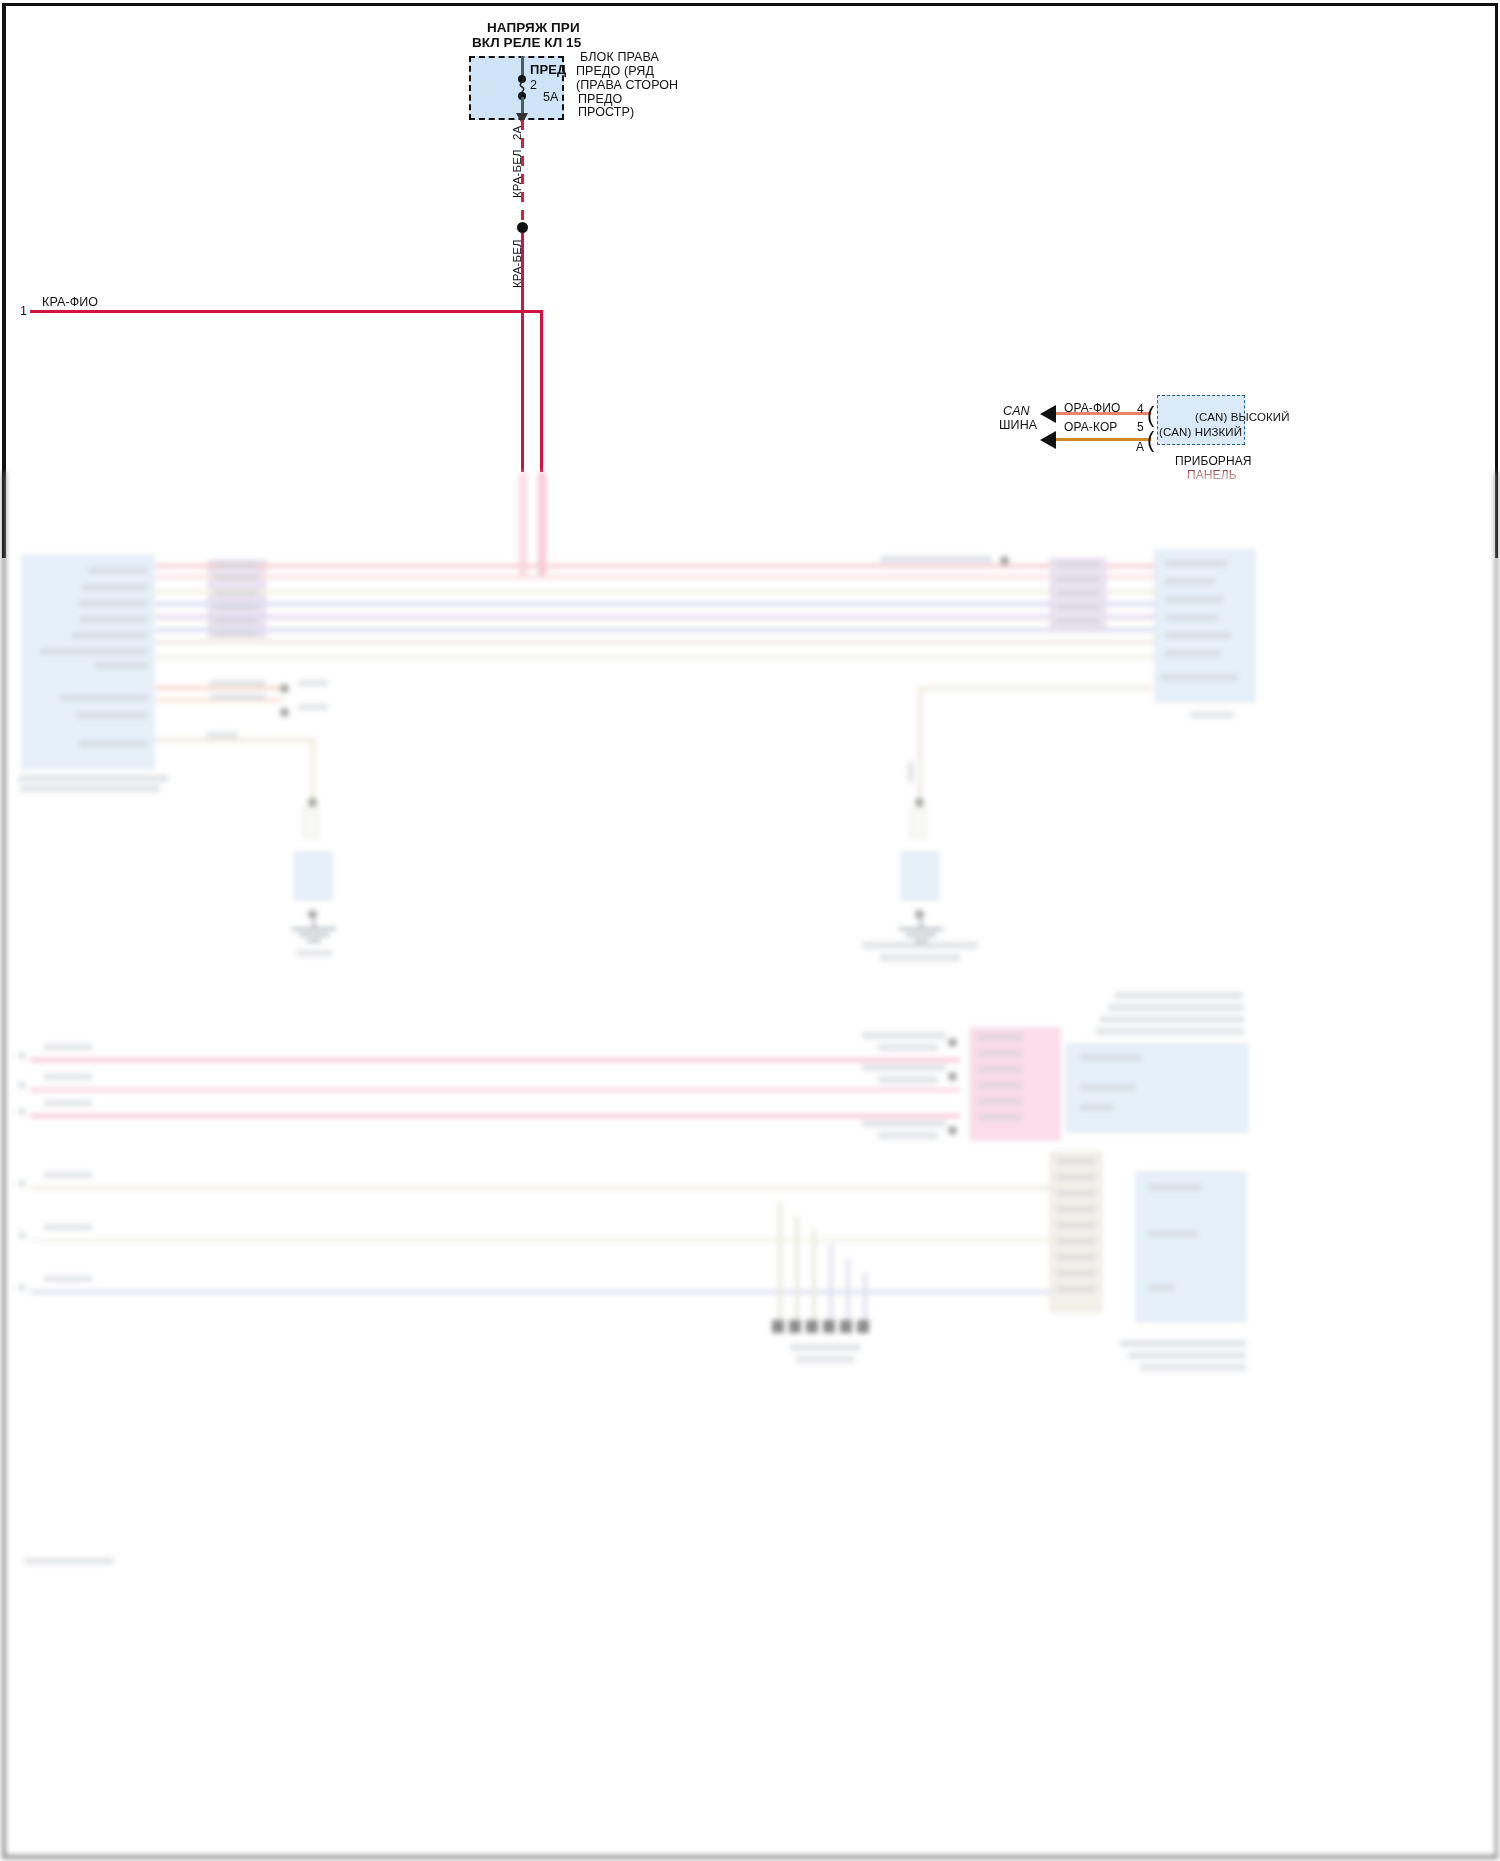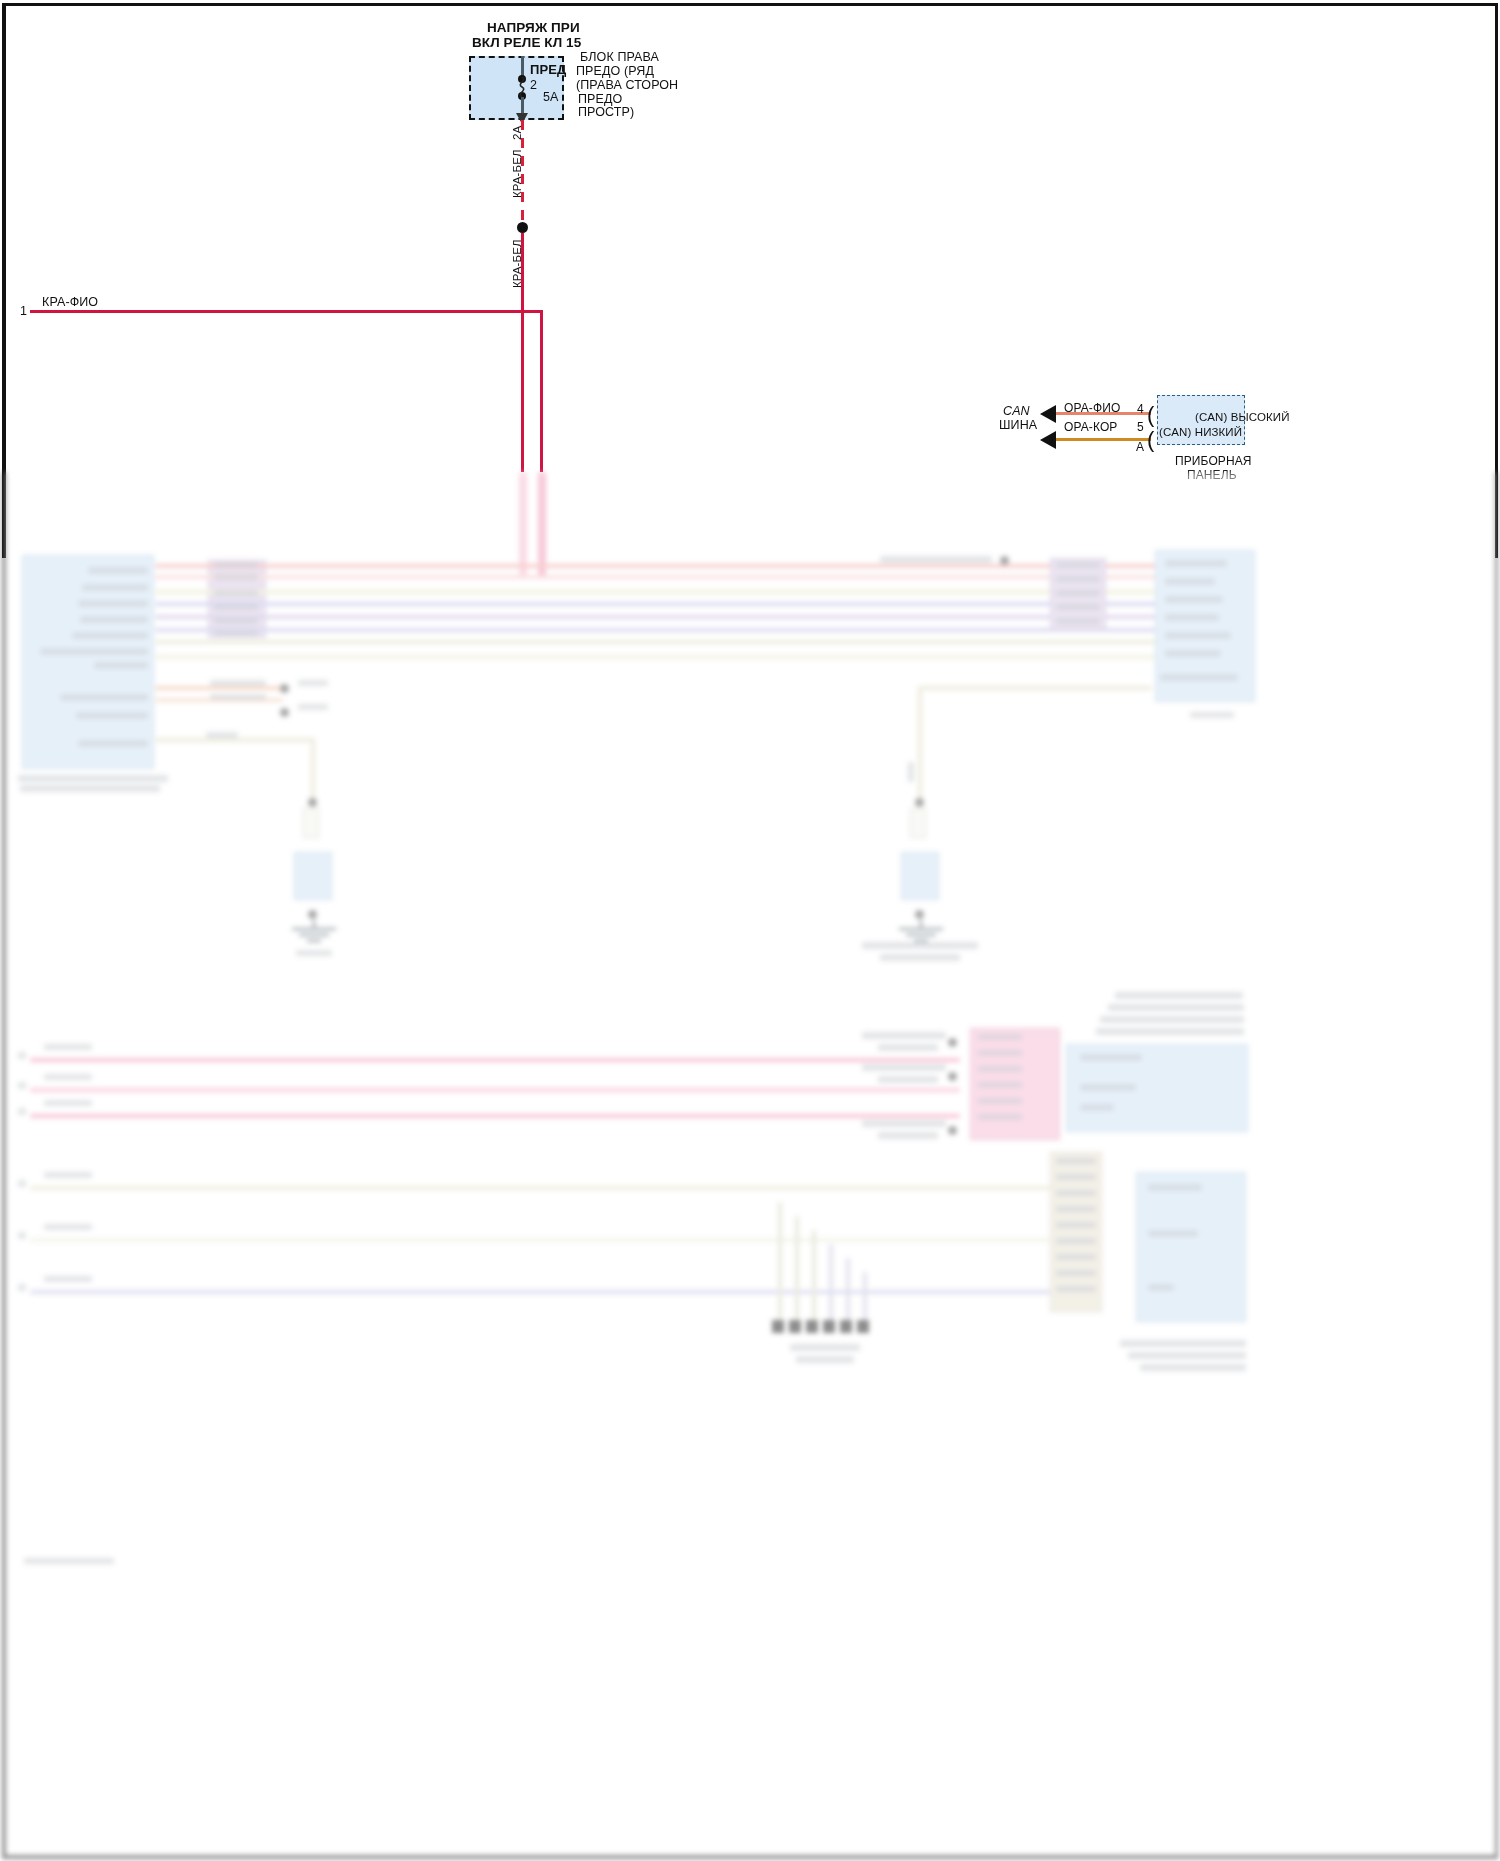--- a/index.html
+++ b/index.html
@@ -184,21 +184,21 @@
     <div class="wire hw" style="left:1056px; top:438px; width:95px; background:#cf8a22;"></div>
     <div class="lbl" style="left:1064px; top:420px; font-size:12px;">ОРА-КОР</div>
     <div class="lbl" style="left:1137px; top:420px; font-size:12px;">5</div>
     <div class="cbracket" style="left:1147px; top:429px;">(</div>
     <div class="lbl" style="left:1136px; top:440px; font-size:12px;">A</div>
 
     <div class="can-box" style="left:1157px; top:395px; width:88px; height:50px;"></div>
     <div class="lbl" style="left:1159px; top:411px; font-size:11.5px;margin-left:36px;">(CAN) ВЫСОКИЙ</div>
     <div class="lbl" style="left:1159px; top:426px; font-size:11.5px;">(CAN) НИЗКИЙ</div>
     <div class="lbl" style="left:1175px; top:454px; font-size:12px;">ПРИБОРНАЯ</div>
-    <div class="lbl" style="left:1187px; top:468px; font-size:12px; color:#000000;">ПАНЕЛЬ</div>
+    <div class="lbl" style="left:1187px; top:468px; font-size:12px; color:#7f1d1d;">ПАНЕЛЬ</div>
   </div>
 
   <div id="blur-region">
     <div id="blur-frame"></div>
 
     <div class="bvline" style="left:519px; top:0px; height:105px; background:#f7b9cb; width:8px;"></div>
     <div class="bvline" style="left:538px; top:0px; height:105px; background:#f294b2; width:8px;"></div>
 
     <div class="bbox" style="left:22px; top:83px; width:132px; height:214px;"></div>
     <div class="btxt" style="left:88px; top:95px; width:60px; height:7px;"></div>

